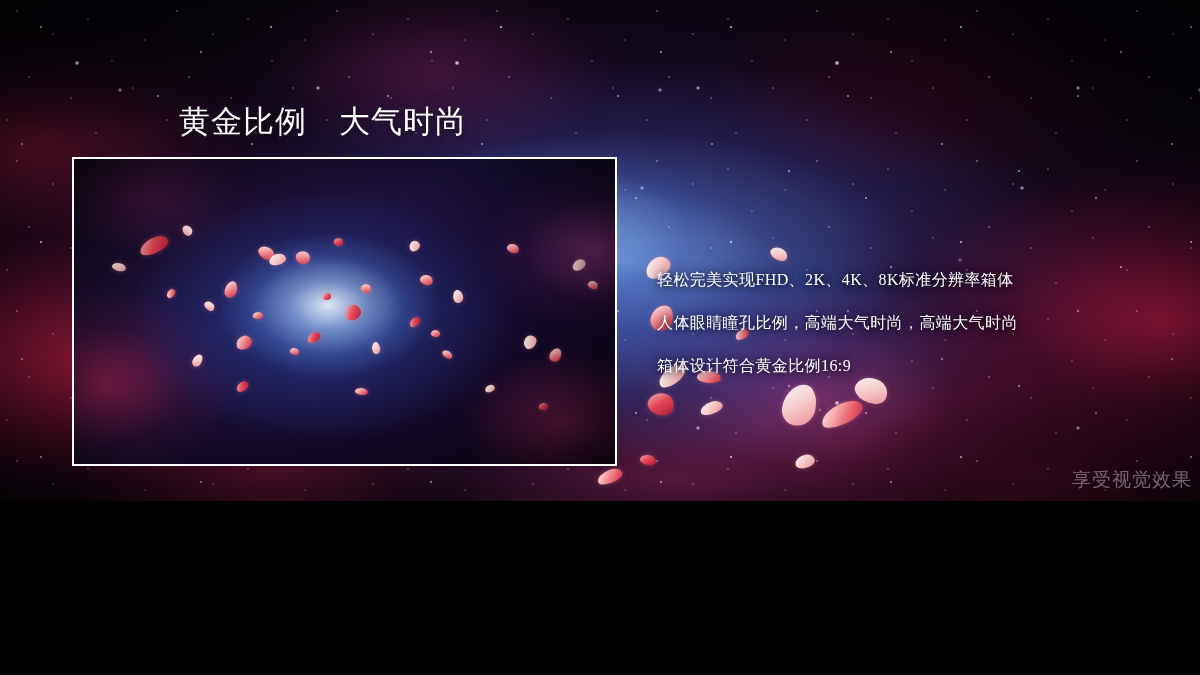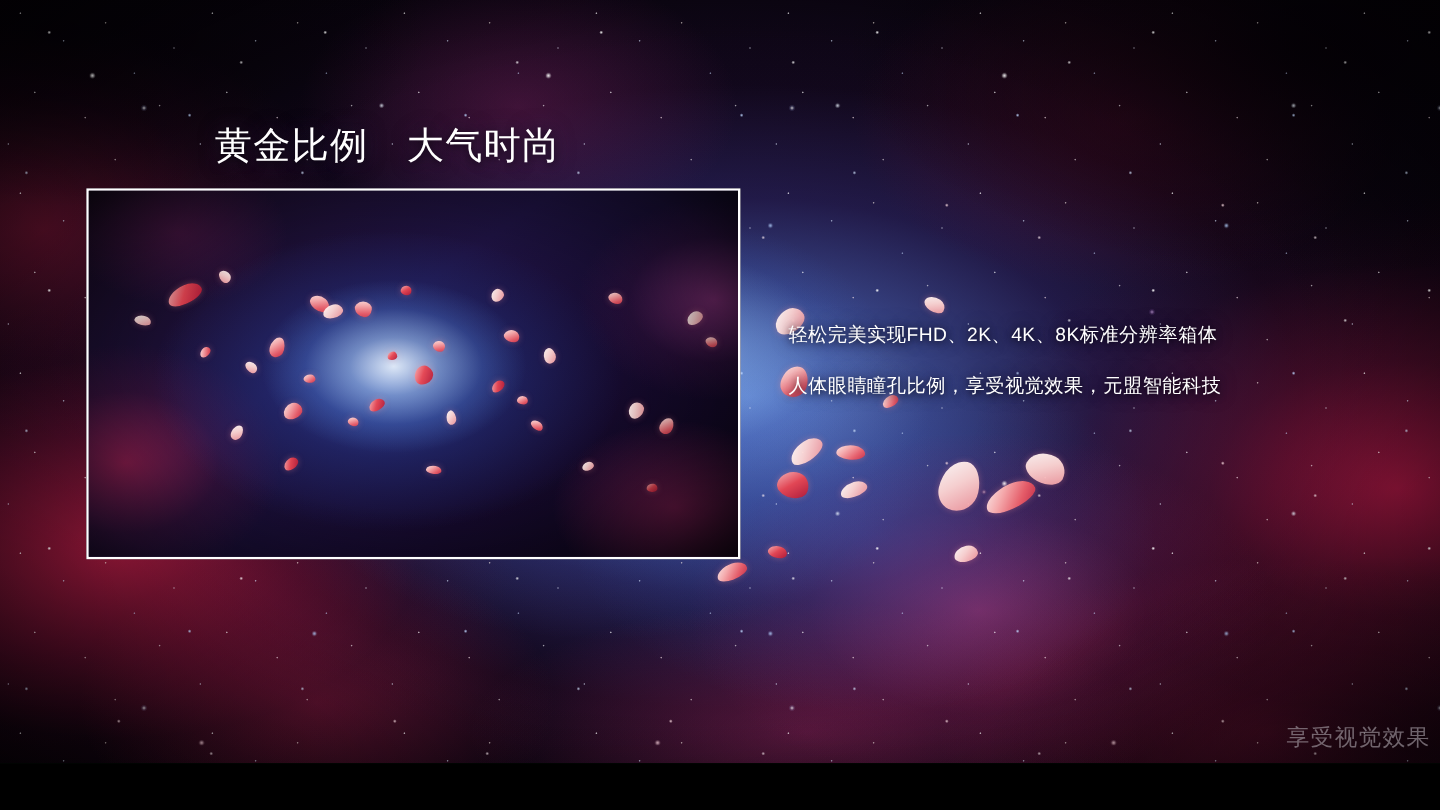--- a/index.html
+++ b/index.html
@@ -3,24 +3,24 @@
 <meta charset="utf-8">
 <style>
   html, body {
     margin: 0;
     padding: 0;
     background: #000;
   }
   #slide {
     position: relative;
     width: 1200px;
-    height: 636px;
+    height: 501px;
     overflow: hidden;
     background: #14532d;
-    font-family: Liberation Sans, sans-serif;
+    font-family: Liberation Serif, serif;
   }
 
   
   .bg-base {
     position: absolute; inset: 0;
     background:
       radial-gradient(ellipse 58% 62% at 52% 52%,
         rgba(120,160,230,0.85) 0%,
         rgba(80,110,200,0.55) 22%,
         rgba(60,60,150,0.30) 42%,
@@ -297,18 +297,19 @@
       <div class="petal pale" style="left: 770px; top: 248px; width: 18px; height: 12px; transform: rotate(34deg);"></div>
       <div class="petal" style="left: 597px; top: 470px; width: 26px; height: 13px; transform: rotate(-20deg);"></div>
       <div class="petal deep" style="left: 640px; top: 455px; width: 16px; height: 10px; transform: rotate(16deg);"></div>
       <div class="petal" style="left: 735px; top: 330px; width: 14px; height: 9px; transform: rotate(-26deg);"></div>
     </div>
 
   <div id="title">黄金比例　大气时尚</div>
 
   <div id="body-text">
     <div class="body-line">轻松完美实现FHD、2K、4K、8K标准分辨率箱体</div>
-    <div class="body-line">人体眼睛瞳孔比例，享受视觉效果，元盟智能科技</div>
+    <div class="body-line">人体眼睛瞳孔比例，高端大气时尚，高端大气时尚</div>
+    <div class="body-line">箱体设计符合黄金比例16:9</div>
   </div>
 
   <div id="watermark">享受视觉效果</div>
 
 </div>
 
 </body></html>

